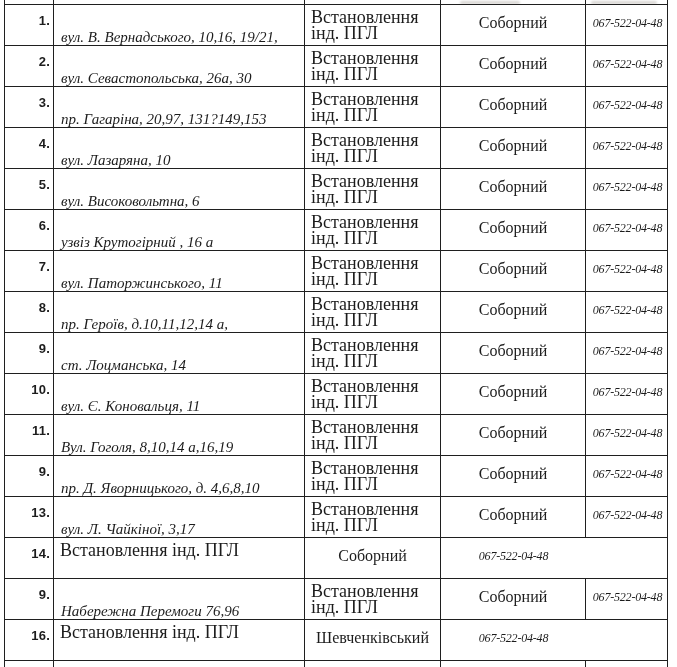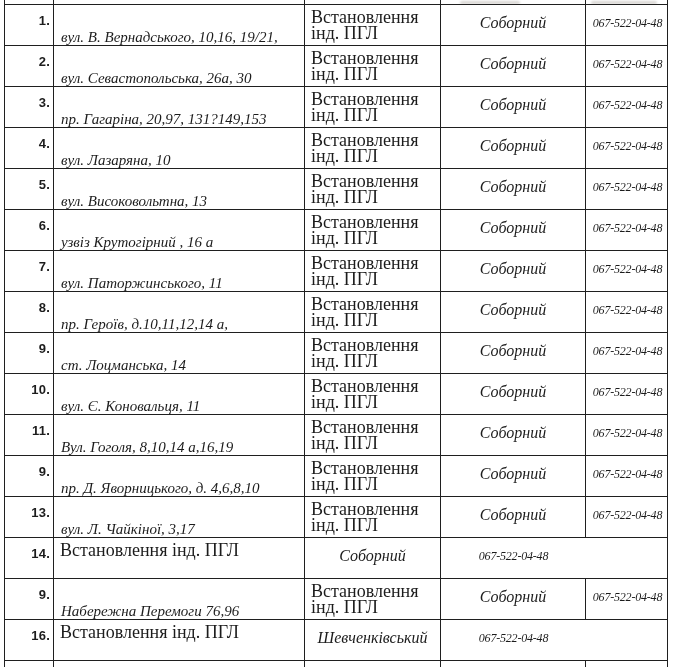--- a/index.html
+++ b/index.html
@@ -80,21 +80,20 @@
     padding: 4px 4px 0 6px;
   }
 
   .cell.district {
     font-size: 16px;
     display: flex;
     align-items: center;
     justify-content: center;
     text-align: center;
     padding-bottom: 4px;
-    font-style: italic;
   }
 
   .cell.phone {
     font-size: 12px;
     letter-spacing: -0.2px;
     display: flex;
     align-items: center;
     justify-content: center;
     text-align: center;
     padding-bottom: 4px;
@@ -202,21 +201,21 @@
     <div class="cell phone">
       <span>067-522-04-48</span>
     </div>
   </div>
 
   <div class="t-row">
     <div class="cell num">
       <span>5.</span>
     </div>
     <div class="cell address">
-      <span>вул. Високовольтна, 13</span>
+      <span>вул. Високовольтна, 6</span>
     </div>
     <div class="cell service">
       <span>Встановлення інд. ПГЛ</span>
     </div>
     <div class="cell district">
       <span>Соборний</span>
     </div>
     <div class="cell phone">
       <span>067-522-04-48</span>
     </div>

